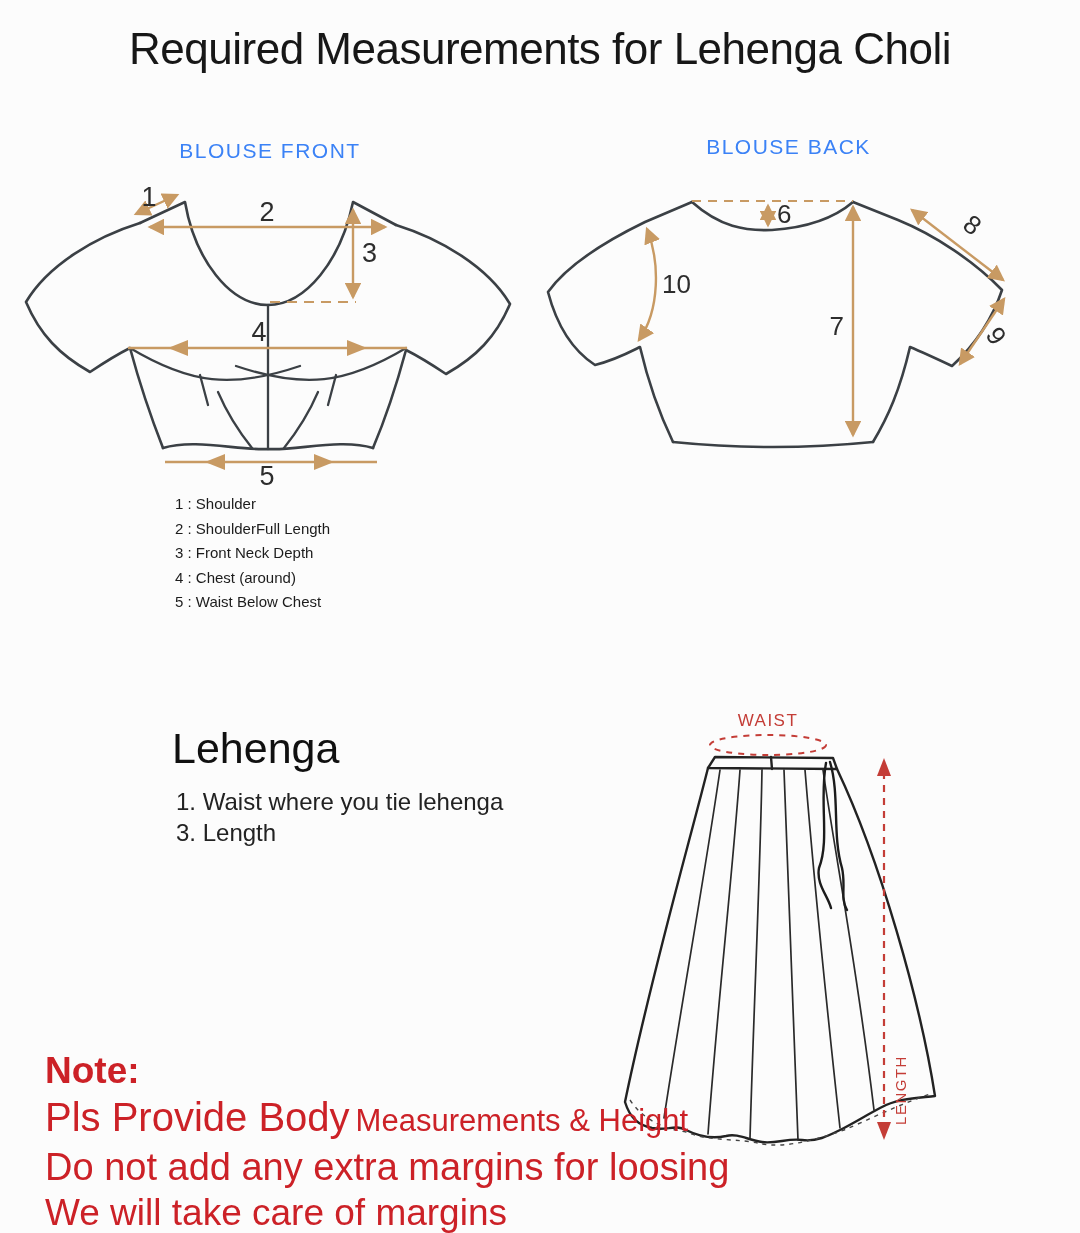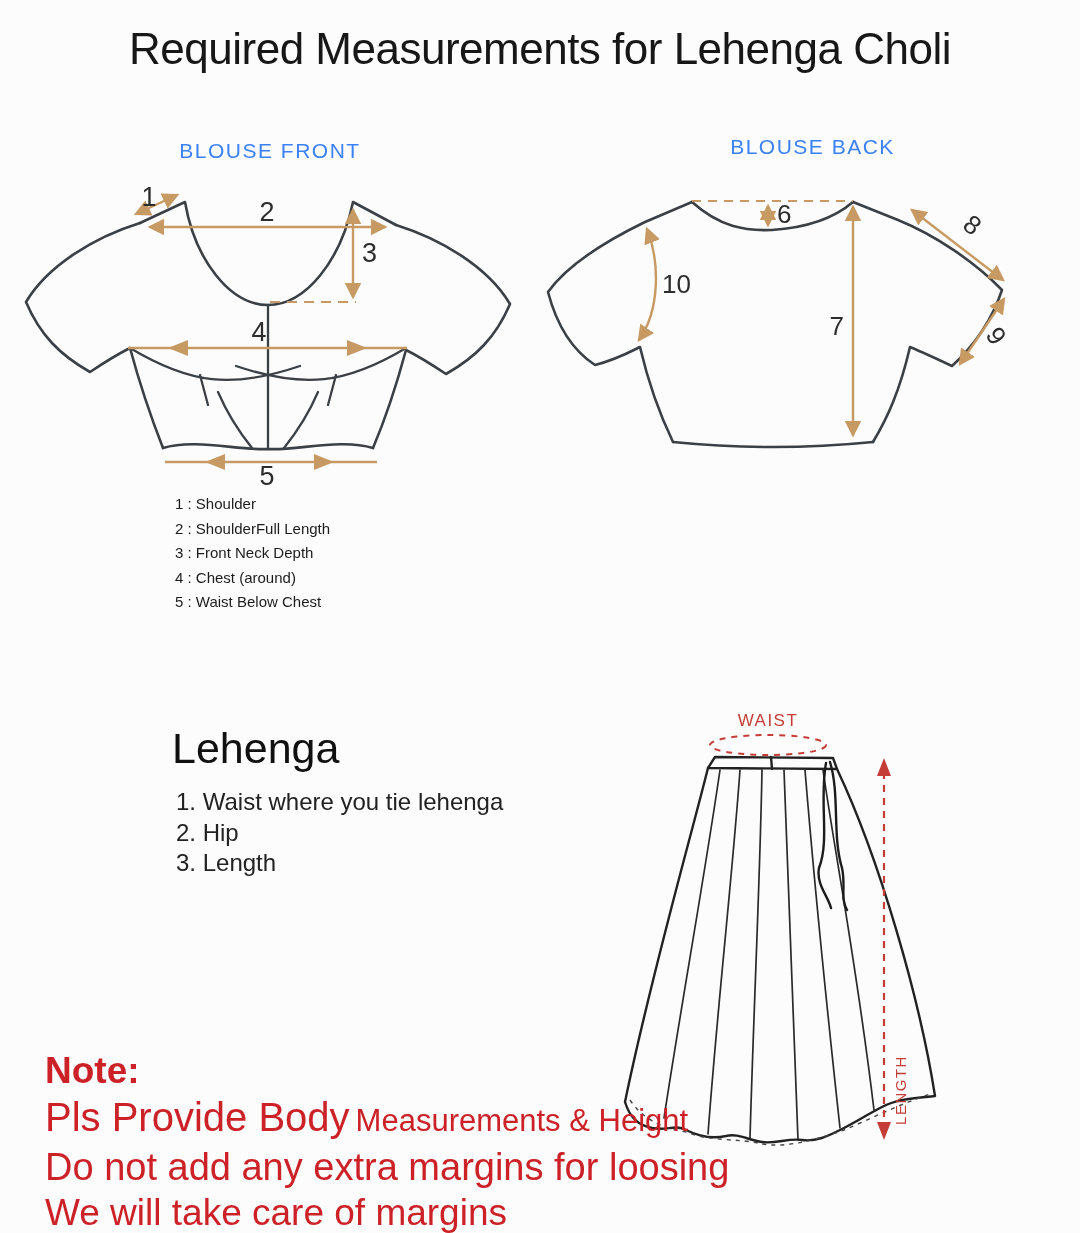--- a/index.html
+++ b/index.html
@@ -3,21 +3,21 @@
 <meta charset="utf-8">
 <style>
   html,body{margin:0;padding:0;background:#ffffff;}
   #canvas{position:relative;width:1080px;height:1233px;margin:0 auto;background:#fcfcfc;
           font-family:"Liberation Sans", sans-serif;overflow:hidden;}
   .abs{position:absolute;}
   #title{top:24px;left:0;width:1080px;text-align:center;font-size:44px;color:#171717;
          letter-spacing:-0.5px;white-space:nowrap;}
   .diagram-label{font-size:21px;letter-spacing:1.5px;color:#3b82f6;}
   #bf-label{top:139px;left:0;width:540px;text-align:center;}
-  #bb-label{top:135px;left:564px;width:497px;text-align:center;}
+  #bb-label{top:135px;left:540px;width:497px;text-align:center;}
   .legend{font-size:15px;color:#1c1c1c;line-height:24.5px;white-space:nowrap;}
   #legend-front{top:492px;left:175px;}
   #legend-back{top:492px;left:680px;}
   #lehenga-heading{top:724px;left:172px;font-size:43px;color:#101010;}
   #lehenga-list{top:787px;left:176px;font-size:24px;color:#222;line-height:30.5px;white-space:nowrap;}
   .note{color:#cc2127;white-space:nowrap;z-index:5;}
   #note-heading{top:1050px;left:45px;font-size:37px;font-weight:bold;}
   #note-line1{top:1095px;left:45px;font-size:40px;}
   #note-line1 .small{font-size:31px;margin-left:6px;}
   #note-line2{top:1146px;left:45px;font-size:38px;}
@@ -113,21 +113,20 @@
     <div>1 : Shoulder</div>
     <div>2 : ShoulderFull Length</div>
     <div>3 : Front Neck Depth</div>
     <div>4 : Chest (around)</div>
     <div>5 : Waist Below Chest</div>
   </div>
 
   <div id="lehenga-heading" class="abs">Lehenga</div>
   <div id="lehenga-list" class="abs">
     <div>1. Waist where you tie lehenga</div>
-    <div>2. Hip</div>
     <div>3. Length</div>
   </div>
 
   <svg style="left:590px;top:700px" width="490" height="460" viewBox="0 0 490 460">
     <text x="178" y="26" text-anchor="middle" class="redlab">WAIST</text>
     <ellipse cx="178" cy="45" rx="58" ry="10" fill="none" stroke="#c43d37" stroke-width="2" stroke-dasharray="6 6"></ellipse>
     <g stroke="#222222" stroke-width="2.4" fill="none" stroke-linecap="round" stroke-linejoin="round">
       <path d="M125,57 L243,58 L247,69 L118,68 Z"></path>
       <line x1="181" y1="57" x2="182" y2="69"></line>
       <path d="M118,68 C100,140 60,280 35,402 C40,418 48,425 62,428 C78,431 84,424 96,430 C110,437 122,439 136,436 C148,433 158,440 172,442 C186,444 198,438 212,440 C226,442 238,436 250,430 C262,424 275,416 290,408 C308,398 328,398 345,396 C330,300 290,160 247,69"></path>

